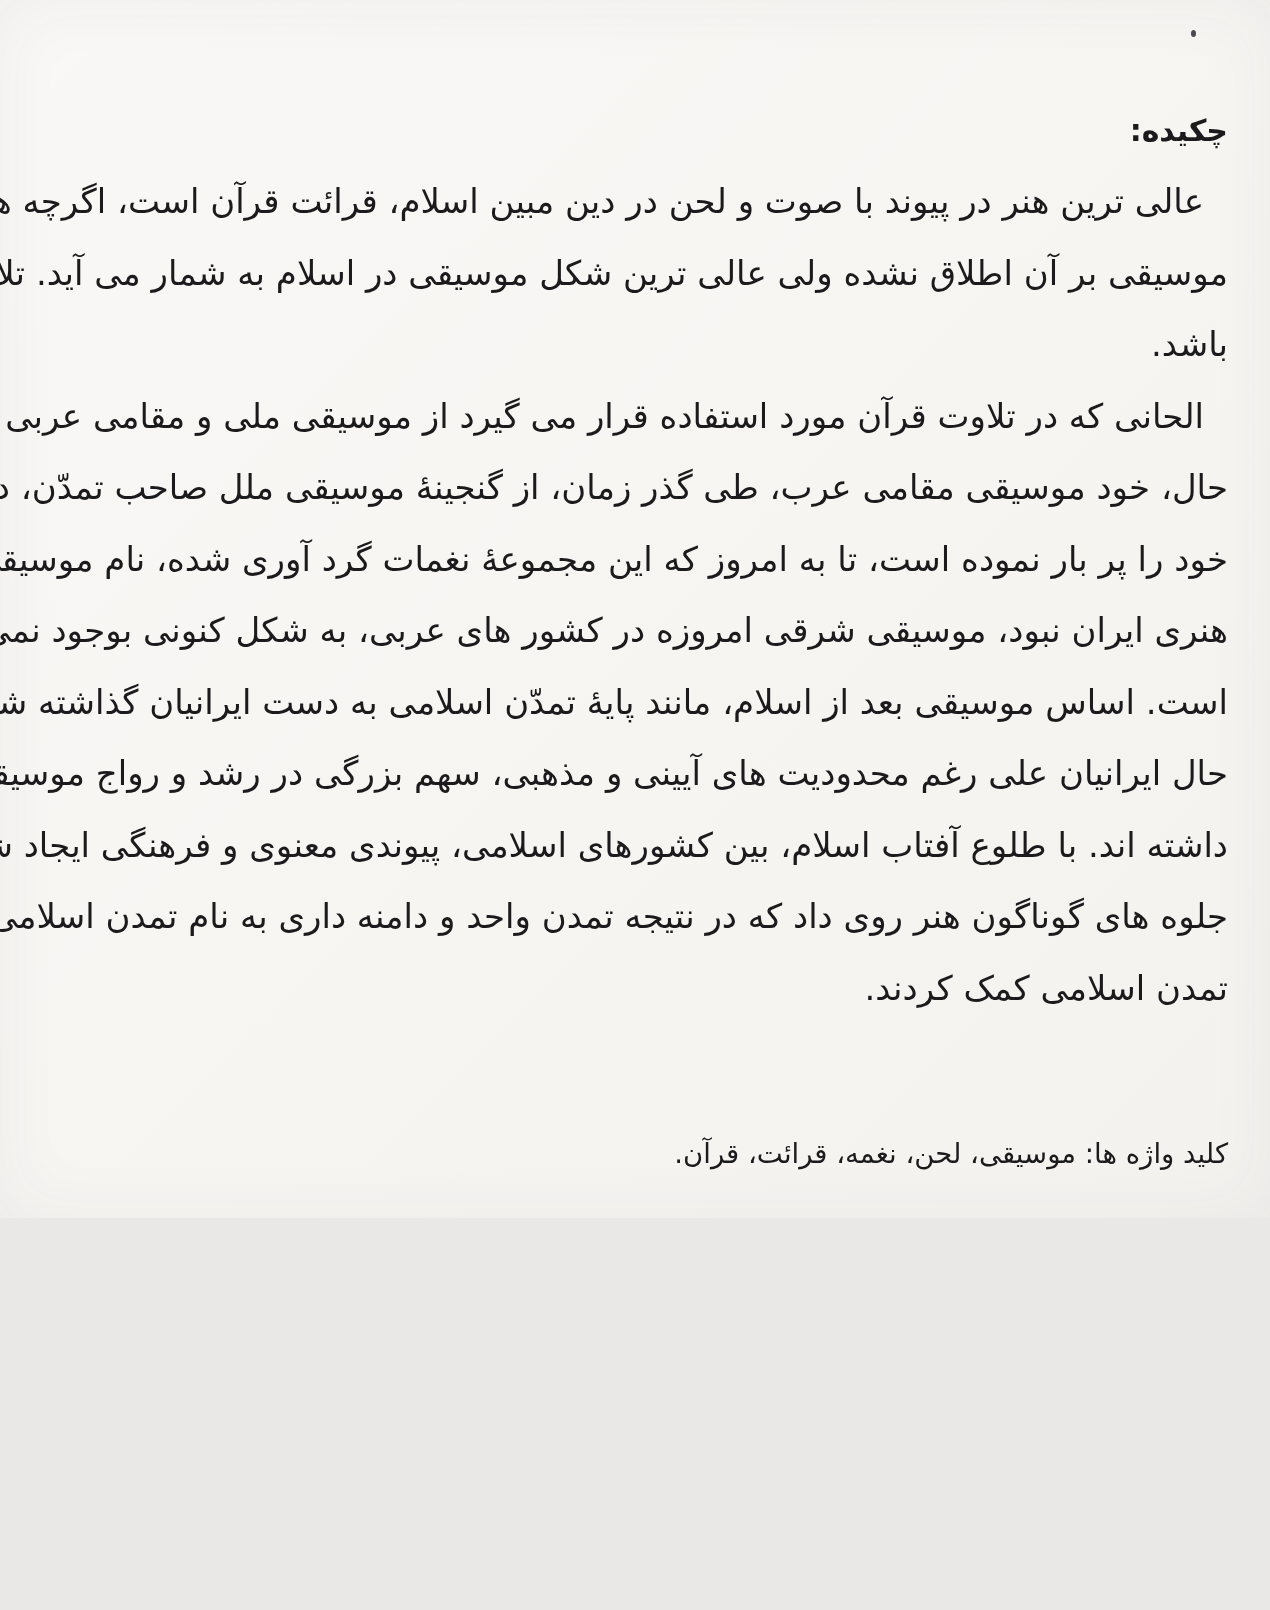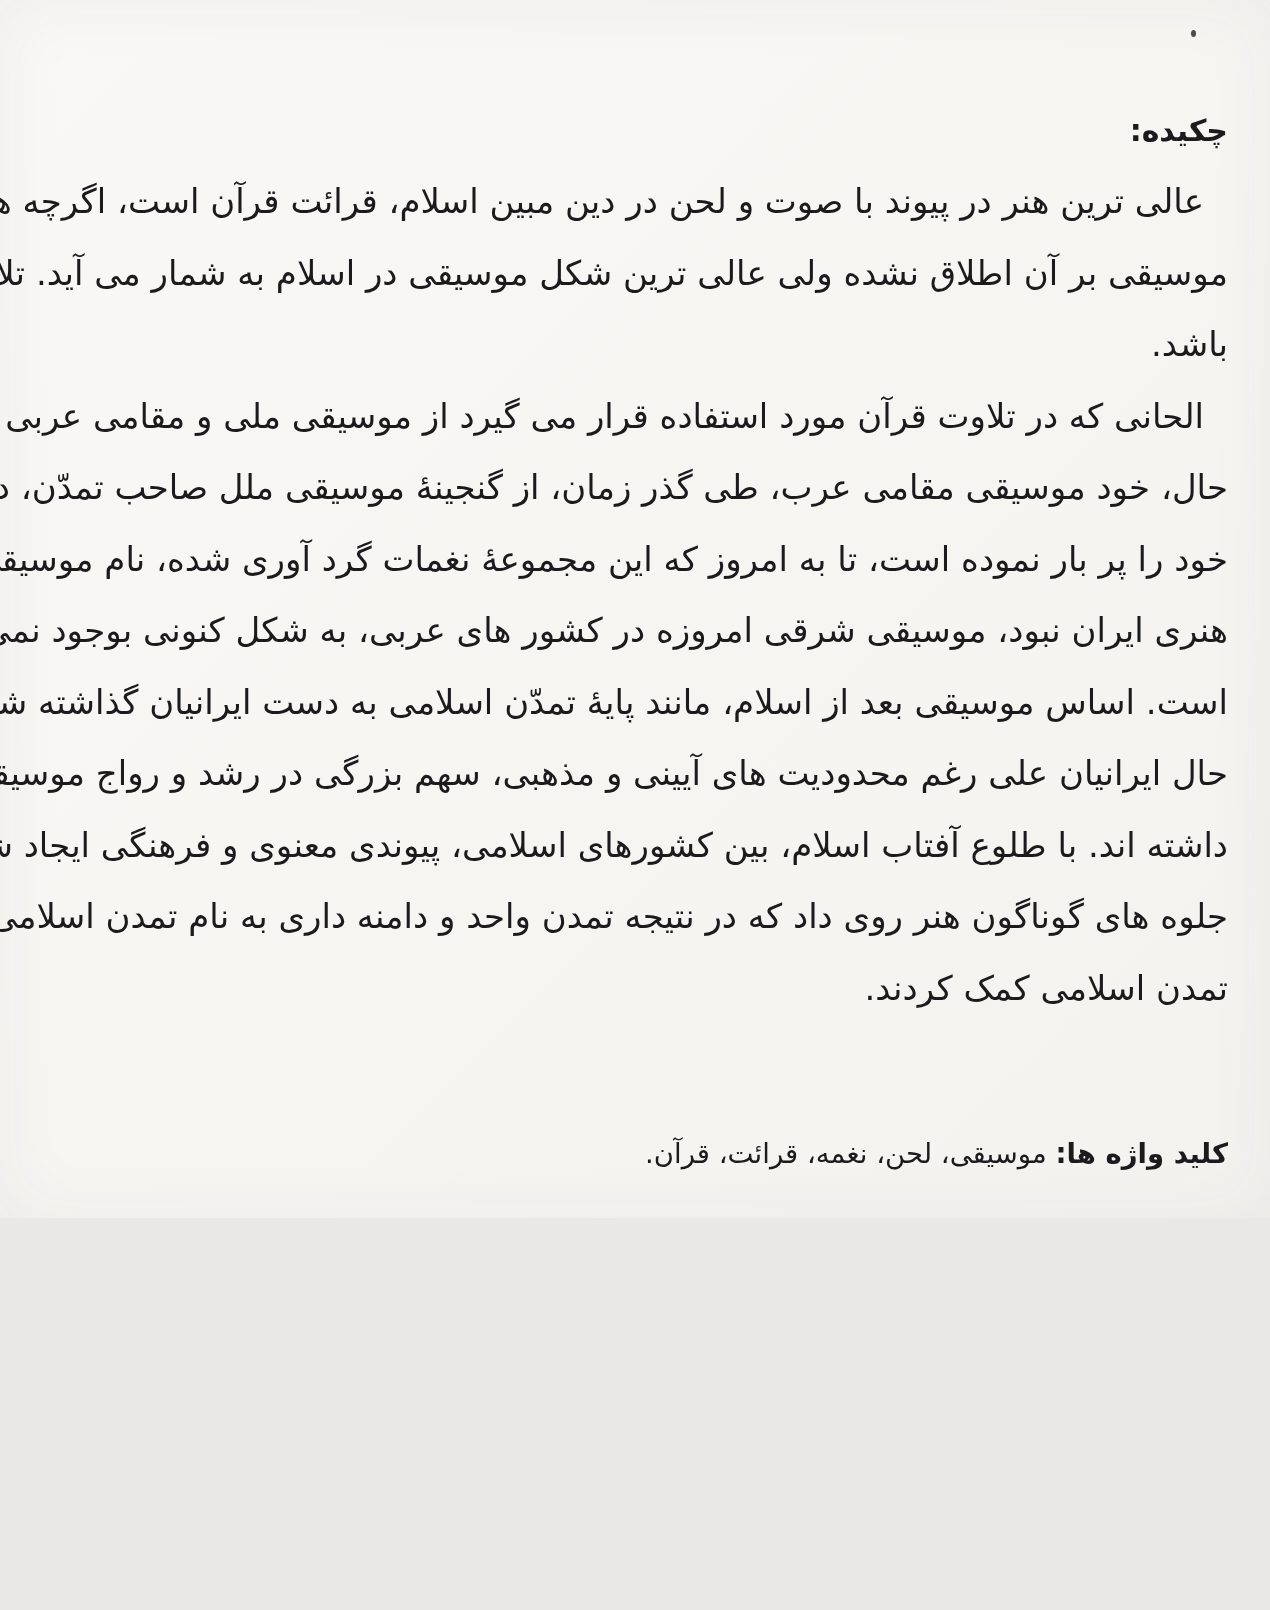--- a/index.html
+++ b/index.html
@@ -48,21 +48,21 @@
     text-align: right;
     text-align-last: right;
   }
   .keywords {
     margin-top: 94px;
     font-size: 27.5px;
     line-height: 71.5px;
     text-align: right;
   }
   .keywords .kw-label {
-    font-weight: bold;
+    font-weight: normal;
   }
   .speck {
     position: absolute;
     background: #4a4a50;
     border-radius: 50%;
   }
   .speck.s1 { width: 5px; height: 7px; top: 30px; right: 74px; }
   .speck.s2 { width: 3px; height: 3px; top: 1409px; right: 378px; opacity: 0.45; }
   .speck.s3 { width: 3px; height: 4px; top: 1247px; right: 1178px; opacity: 0.4; }
 </style>

